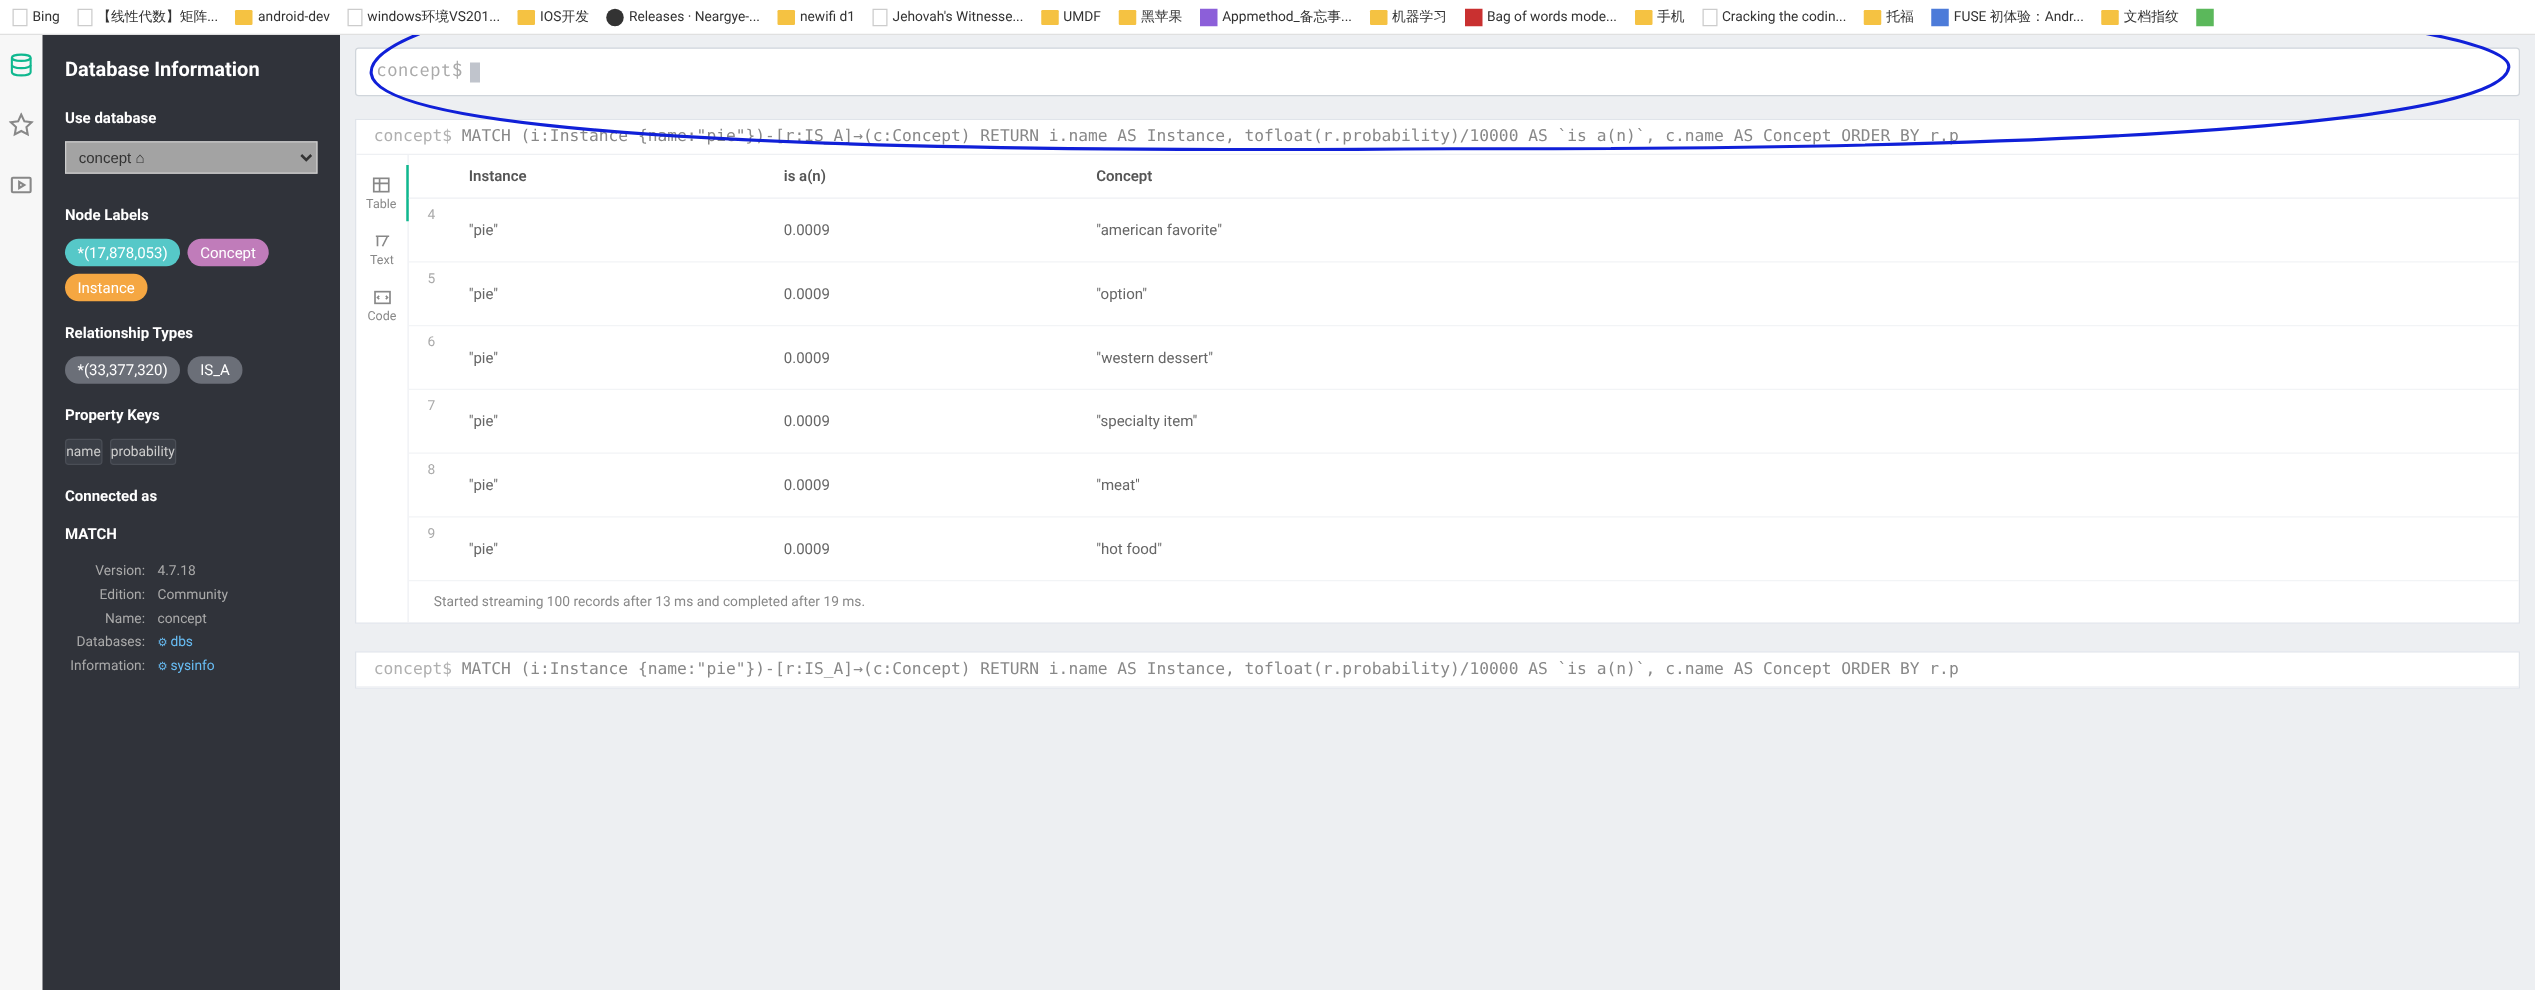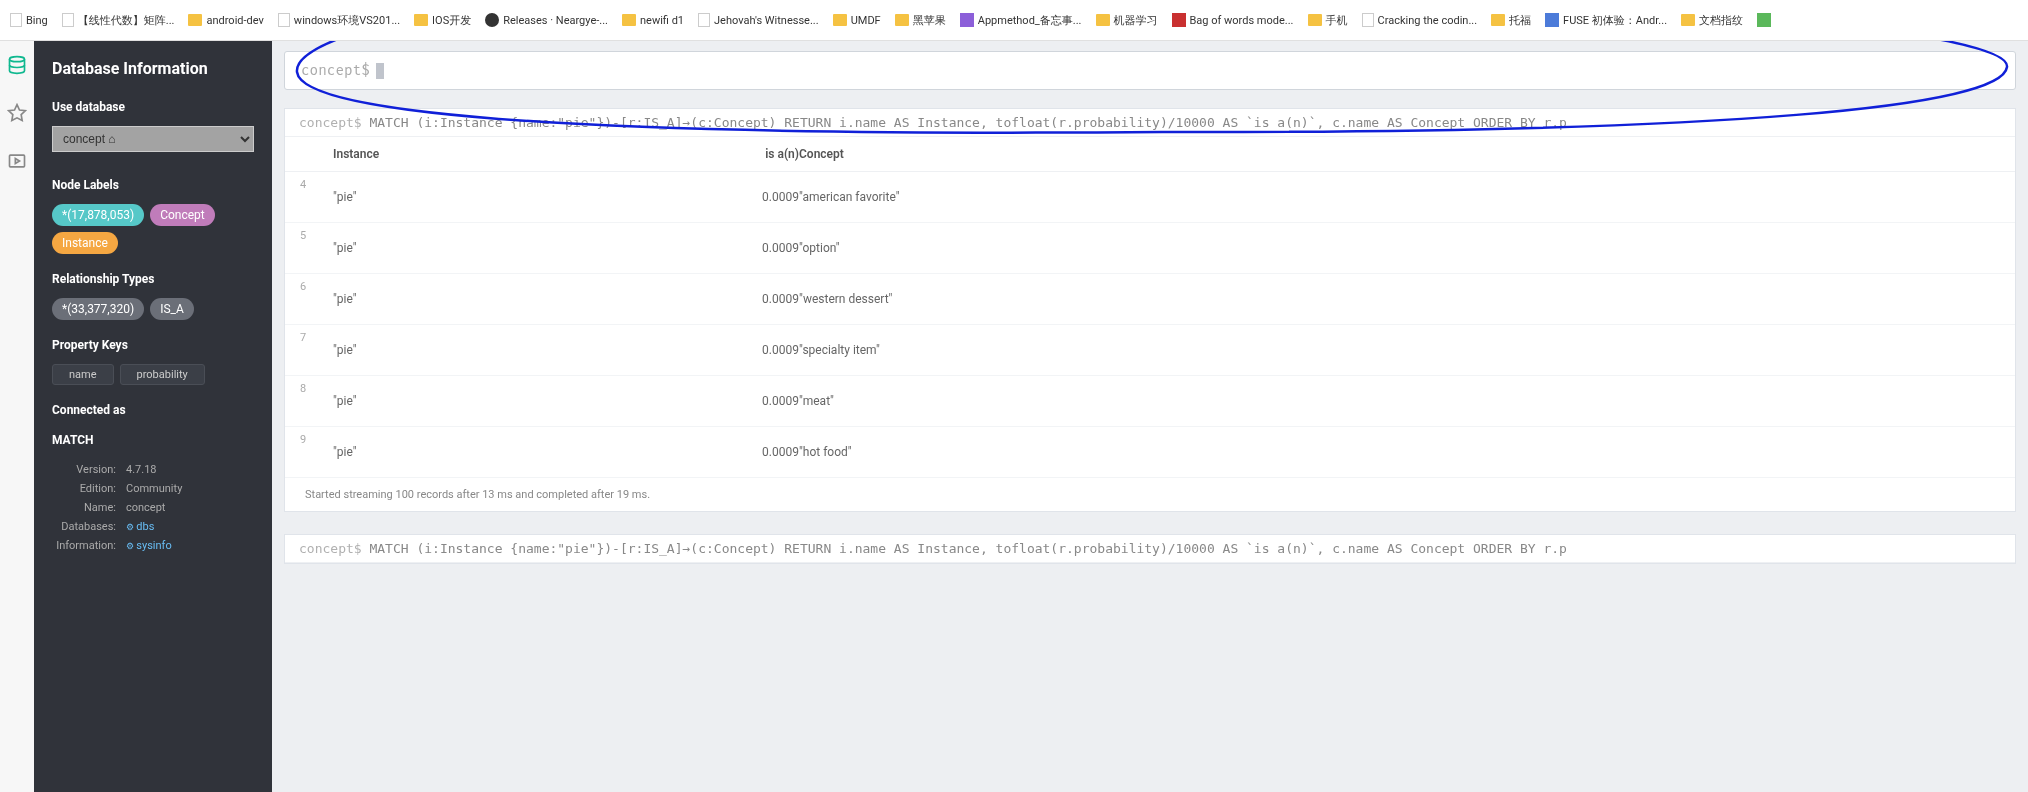--- a/index.html
+++ b/index.html
@@ -1,19 +1,19 @@
 <!DOCTYPE html>
 <html><head>
   <meta charset="utf-8">
   <style>
     * { margin: 0; padding: 0; box-sizing: border-box; }
     body { font-family: -apple-system, BlinkMacSystemFont, "Segoe UI", Roboto, Arial, sans-serif; font-size: 12px; background: #f7f7f7; overflow: hidden; width: 2028px; height: 792px; position: relative; }
     
     
-    .bookmarks-bar { height: 41px; background: #fff; display: flex; align-items: center; padding: 0 4px; gap: 2px; border-bottom: 1px solid #e0e0e0; overflow: hidden; white-space: nowrap; }
+    .bookmarks-bar { height: 28px; background: #fff; display: flex; align-items: center; padding: 0 4px; gap: 2px; border-bottom: 1px solid #e0e0e0; overflow: hidden; white-space: nowrap; }
     .bookmark { display: flex; align-items: center; gap: 4px; padding: 3px 6px; font-size: 11px; color: #333; cursor: pointer; border-radius: 3px; }
     .folder-icon { width: 14px; height: 12px; background: #f5c242; border-radius: 1px; display:inline-block;}
     .page-icon { width: 12px; height: 14px; background: #fff; border: 1px solid #ccc; display:inline-block;}
     .github-icon { width:14px; height:14px; background:#333; border-radius:50%; display:inline-block;}
     .app-icon { width:14px; height:14px; display:inline-block; }
     .app-icon.red { background:#c93030;}
     .app-icon.green { background:#5bb85b;}
     .blur-blue { background:#4c7bd9; width:14px;height:14px;}
     
     
@@ -29,21 +29,21 @@
     .sidebar { width: 238px; background: #30333a; color: #fff; padding: 18px 18px; overflow-y:auto;}
     .sidebar-title { font-size: 16px; font-weight: 700; margin-bottom: 22px;}
     .sidebar-section-h { font-size: 12px; font-weight: 700; margin-bottom: 12px; margin-top: 8px;}
     .db-select { width: 100%; background:#a3a3a3; color:#333; padding: 4px 6px; font-size: 12px; border:1px solid #ccc; margin-bottom: 18px;}
     .pill-group { display:flex; flex-wrap:wrap; gap:6px; margin-bottom:18px;}
     .pill { padding: 4px 10px; border-radius: 12px; font-size: 12px; font-weight: 400; cursor:pointer; white-space:nowrap;}
     .pill.teal { background:#56c8c8; color:#fff;}
     .pill.purple { background:#c07cba; color:#fff;}
     .pill.orange { background:#f5a742; color:#fff;}
     .pill.grey { background:#6b6f78; color:#fff;}
-    .box-small { padding:3px 16px; background:#3b3f47; border:1px solid #4a4e56; font-size:11px; color:#ccc; border-radius:3px; cursor:pointer;}
+    .box-small { padding:3px 0; background:#3b3f47; border:1px solid #4a4e56; font-size:11px; color:#ccc; border-radius:3px; cursor:pointer;}
     .conn-table { font-size:11px; color:#aaa; width:100%;}
     .conn-table td { padding:2px 0;}
     .conn-table td:first-child { text-align:right; padding-right:8px; width:70px;}
     .link-blue { color:#68bdf4; cursor:pointer;}
     .link-blue::before { content:"⚙ "; font-size:9px;}
     
     
     .content { flex:1; background:#edeff2; padding: 10px 12px; overflow-y:auto; position:relative;}
     .cmd-input-box { background:#fff; border:1px solid #d0d5db; border-radius:3px; padding: 10px 16px; margin-bottom: 18px; display:flex; align-items:center;}
     .prompt { font-family: "Fira Code", Consolas, monospace; font-size: 14px; color:#aaa;}
@@ -57,21 +57,21 @@
     .view-tabs { width: 42px; border-right:1px solid #eef0f3; display:flex; flex-direction:column; align-items:center; padding-top:8px;}
     .vtab { display:flex; flex-direction:column; align-items:center; padding:8px 0; font-size:10px; color:#888; cursor:pointer; width:100%;}
     .vtab.active { border-right: 2px solid #0fb88f; margin-right:-1px;}
     .vtab svg { width:16px; height:16px; margin-bottom:2px;}
     
     .result-table { flex:1;}
     .rt-head { display:flex; padding: 10px 0; border-bottom:1px solid #eef0f3; font-size:12px; font-weight:600; color:#555;}
     .rt-row { display:flex; padding: 18px 0; border-bottom:1px solid #f2f4f6; font-size:12px; color:#666; position:relative;}
     .rt-idx { width:36px; text-align:center; color:#aaa; font-size:11px; position:absolute; left:0; top:6px;}
     .col-inst { width:300px; padding-left:48px;}
-    .col-isa { width:214px;text-align:right;}
+    .col-isa { width:250px;}
     .col-conc { flex:1;}
     .result-footer { padding: 10px 20px; font-size:11px; color:#888;}
     
     
     .annotation { position:absolute; pointer-events:none; z-index:5;}
   </style>
 </head>
 <body>
 
 <div class="bookmarks-bar" id="bookmarks-bar">
@@ -236,20 +236,44 @@
       <span class="prompt">concept$</span>
       <span class="cursor-block"></span>
     </div>
 
     <div class="query-block">
       <div class="query-header">
         <span class="prompt-s">concept$</span>
         <span>MATCH (i:Instance {name:"pie"})-[r:IS_A]→(c:Concept) RETURN i.name AS Instance, tofloat(r.probability)/10000 AS `is a(n)`, c.name AS Concept ORDER BY r.p</span>
       </div>
       <div class="result-body">
+        <div class="view-tabs">
+          <div class="vtab active">
+            <svg viewBox="0 0 24 24" fill="none" stroke="currentColor" stroke-width="2">
+                <rect x="3" y="4" width="18" height="16"></rect>
+                <line x1="3" y1="10" x2="21" y2="10"></line>
+                <line x1="10" y1="4" x2="10" y2="20"></line>
+              </svg>
+            <span>Table</span>
+          </div>
+          <div class="vtab">
+            <svg viewBox="0 0 24 24" fill="none" stroke="currentColor" stroke-width="2">
+                <path d="M4 6h16M6 6v12M18 6 12 18"></path>
+              </svg>
+            <span>Text</span>
+          </div>
+          <div class="vtab">
+            <svg viewBox="0 0 24 24" fill="none" stroke="currentColor" stroke-width="2">
+                <rect x="3" y="5" width="18" height="14"></rect>
+                <polyline points="8 10 6 12 8 14"></polyline>
+                <polyline points="16 10 18 12 16 14"></polyline>
+              </svg>
+            <span>Code</span>
+          </div>
+        </div>
         <div class="result-table">
           <div class="rt-head">
             <div class="col-inst">Instance</div>
             <div class="col-isa">is a(n)</div>
             <div class="col-conc">Concept</div>
           </div>
           <div id="table-rows">
               <div class="rt-row">
     <div class="rt-idx">4</div>
     <div class="col-inst">"pie"</div>

